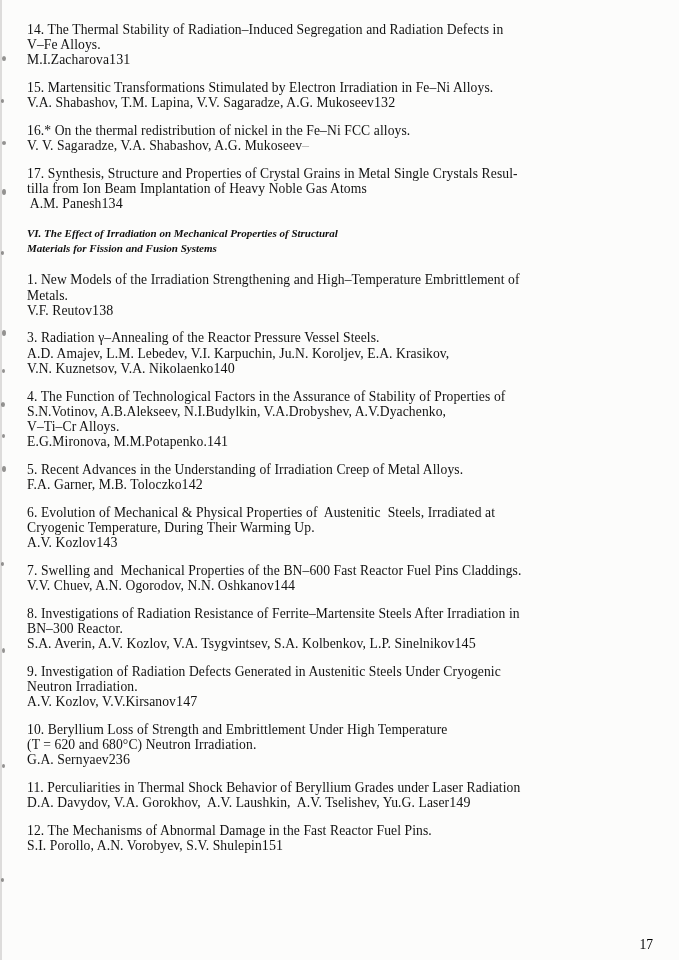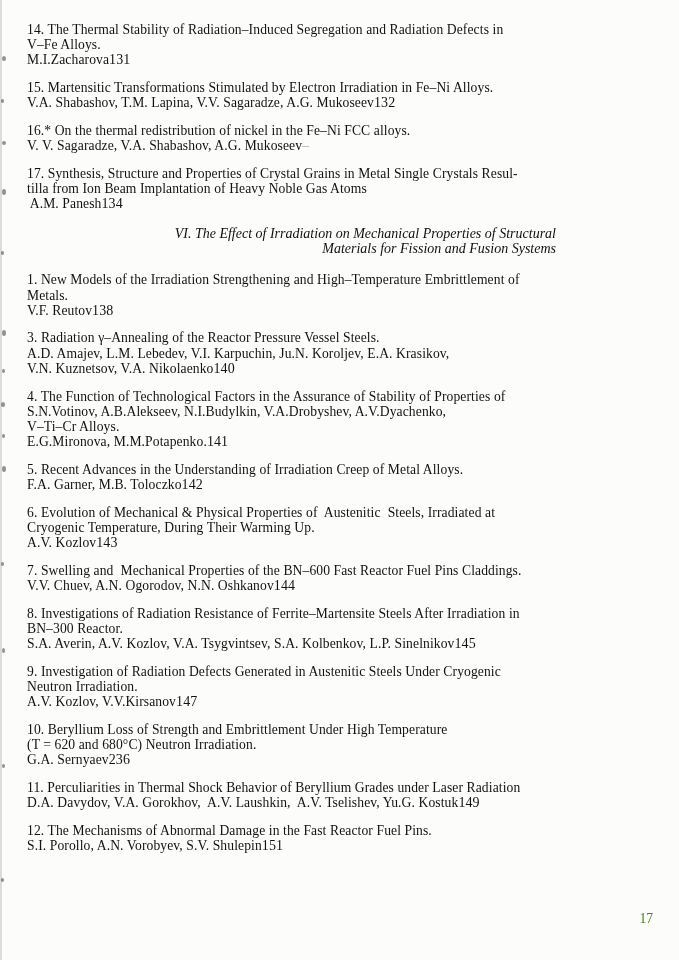--- a/index.html
+++ b/index.html
@@ -41,38 +41,38 @@
   .pagenum {
     font-size: 14px;
     white-space: pre;
   }
   .pagenum.faint {
     color: #a8a8a6;
   }
   .section-heading {
     margin: 14px 0 16px 0;
     padding-right: 90px;
-    text-align: right;
-    font-size: 14px;
+    text-align: left;
+    font-size: 11px;
     line-height: 15.4px;
-    font-weight: normal;
+    font-weight: bold;
     font-style: italic;
     color: #101010;
   }
   .section-heading .hl {
     display: block;
     white-space: pre;
   }
   .footer-page {
     position: absolute;
-    top: 911px;
+    top: 937px;
     right: 26px;
     font-size: 13.6px;
     font-family: "Liberation Serif", serif;
-    color: #4d7c0f;
+    color: #000000;
   }
   
   .edge-line {
     position: absolute;
     left: 0;
     top: 0;
     width: 2px;
     height: 100%;
     background: rgba(60, 58, 55, 0.16);
   }
@@ -172,21 +172,21 @@
           <div class="line title-line">Neutron Irradiation.</div>
           <div class="line last-row"><span>A.V. Kozlov, V.V.Kirsanov</span><span class="pagenum">147</span></div>
         </div>
         <div class="entry">
           <div class="line title-line">10. Beryllium Loss of Strength and Embrittlement Under High Temperature</div>
           <div class="line title-line">(T = 620 and 680°C) Neutron Irradiation.</div>
           <div class="line last-row"><span>G.A. Sernyaev</span><span class="pagenum">236</span></div>
         </div>
         <div class="entry">
           <div class="line title-line">11. Perculiarities in Thermal Shock Behavior of Beryllium Grades under Laser Radiation</div>
-          <div class="line last-row"><span>D.A. Davydov, V.A. Gorokhov,  A.V. Laushkin,  A.V. Tselishev, Yu.G. Kostuk</span><span class="pagenum">149</span></div>
+          <div class="line last-row"><span>D.A. Davydov, V.A. Gorokhov,  A.V. Laushkin,  A.V. Tselishev, Yu.G. Laser</span><span class="pagenum">149</span></div>
         </div>
         <div class="entry">
           <div class="line title-line">12. The Mechanisms of Abnormal Damage in the Fast Reactor Fuel Pins.</div>
           <div class="line last-row"><span>S.I. Porollo, A.N. Vorobyev, S.V. Shulepin</span><span class="pagenum">151</span></div>
         </div>
       </section>
 
   </main>
 
   <div class="footer-page">17</div>

